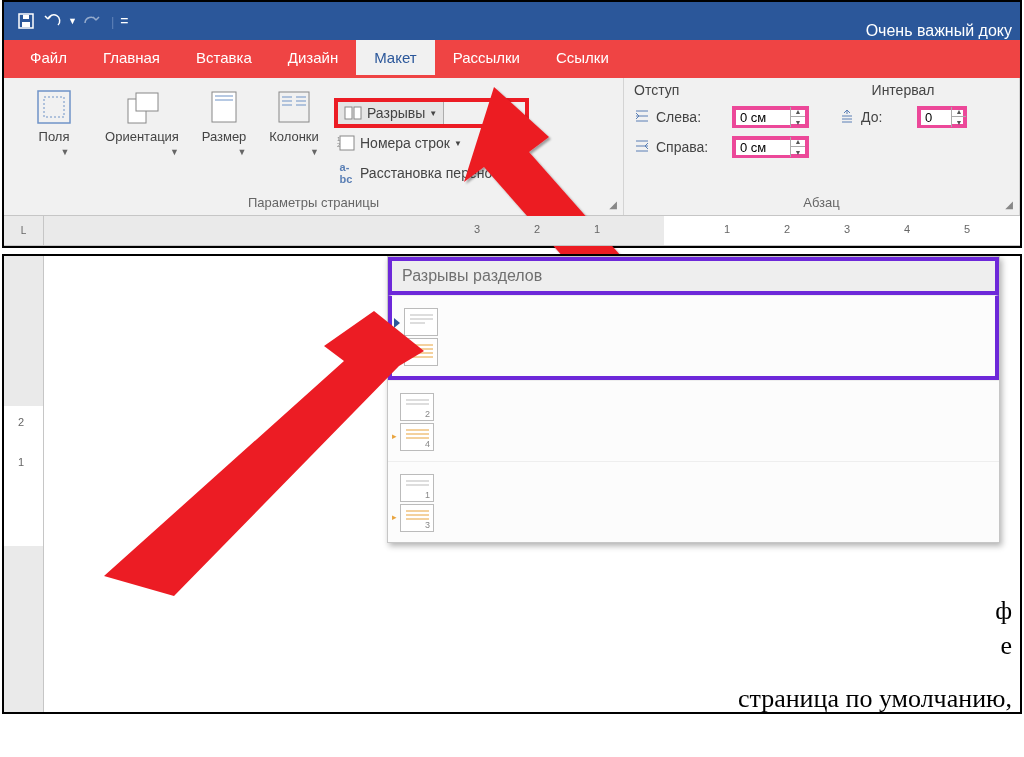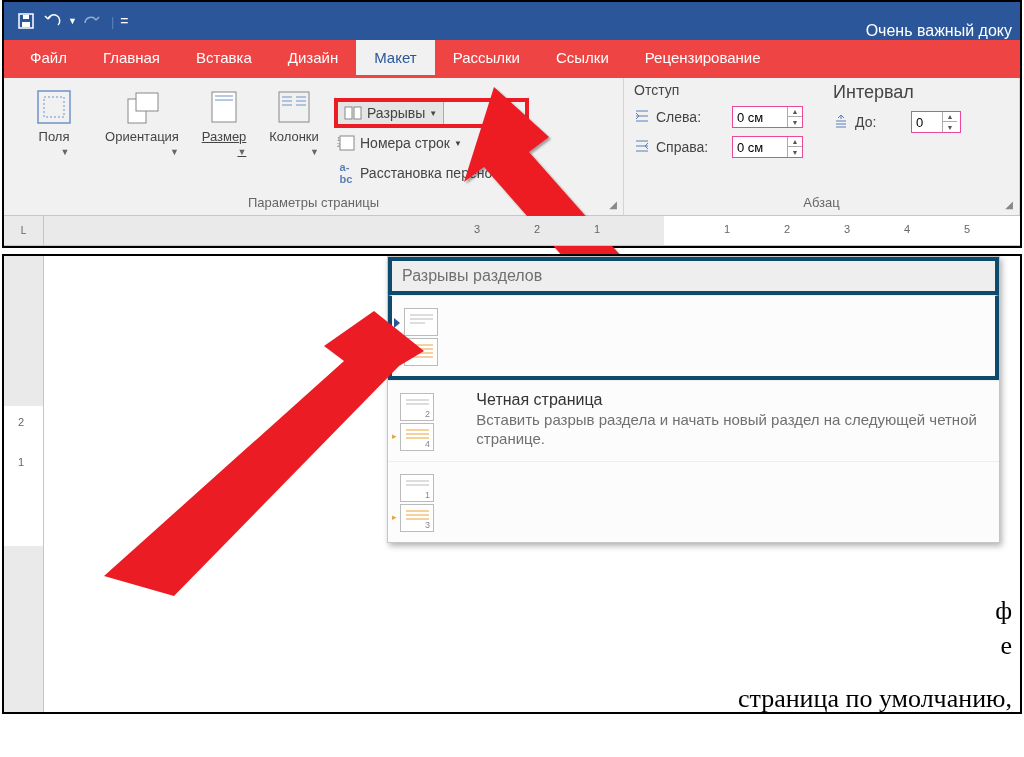--- a/index.html
+++ b/index.html
@@ -28,30 +28,30 @@
   .big-btn .blabel { text-align: right; line-height: 1.1; }
   .big-btn .dd { font-size: 9px; color: #666; }
   .group-caption { text-align: center; color: #666; font-size: 13px; margin-top: auto; padding-bottom: 3px; position:relative;}
   .group-caption .lnch { position:absolute; right:-4px; bottom:3px; font-size:10px; color:#888;}
   
   .small-row { display: flex; align-items: center; height: 26px; font-size: 14px; color: #444; gap: 4px; }
   .small-row .sicon { width: 20px; height: 20px; display:flex; align-items:center; justify-content:center; }
   
   .breaks-btn { border: 1px solid #adadad; background: #e5e5e5; padding: 2px 6px; display: flex; align-items: center; gap: 4px; }
   .ind-row { display:flex; align-items:center; gap:6px; font-size:14px; color:#444; height:30px;}
-  .spin { display:flex; align-items:center; border:1px solid #ec4899; background:#fff; height:22px;}
+  .spin { display:flex; align-items:center; border:4px solid #ec4899; background:#fff; height:22px;}
   .spin input { border:none; width:54px; padding:0 4px; font-size:13px; outline:none;}
   .spin .arrows { display:flex; flex-direction:column; border-left:1px solid #ababab;}
   .spin .arrows span{ width:14px; height:10px; display:flex; align-items:center; justify-content:center; font-size:7px; color:#555; border-bottom:1px solid #ababab;}
   .spin .arrows span:last-child{border-bottom:none;}
   .ind-label { width:70px;}
   
   
   .hl { outline: 4px solid #EC1C24; outline-offset: -2px; }
-  .hl2 { border: 4px solid #0c4a6e; }
+  .hl2 { border: 4px solid #6d28d9; }
   
   
   .arrow-svg { position: absolute; pointer-events: none; }
   
   
   .ruler-row { background:#fff; height:30px; display:flex;}
   .ruler-corner{ width:40px; background:#EAEAEA; border-right:1px solid #c6c6c6; border-bottom:1px solid #c6c6c6; display:flex; align-items:center; justify-content:center; font-size:10px; color:#666;}
   .h-ruler{ flex:1; background:#fff; border-bottom:1px solid #c6c6c6; position:relative; font-size:11px; color:#666; overflow:hidden;}
   .h-ruler .num{ position:absolute; top:7px;}
   .h-ruler .shade{position:absolute; top:0; bottom:0; background:#EAEAEA;}
@@ -107,21 +107,20 @@
   </div>
 
   <div class="tabs">
     <div class="tab">Файл</div>
     <div class="tab">Главная</div>
     <div class="tab">Вставка</div>
     <div class="tab">Дизайн</div>
     <div class="tab active">Макет</div>
     <div class="tab">Рассылки</div>
     <div class="tab">Ссылки</div>
-    <div class="tab">Рецензирование</div>
   </div>
 
   <div class="ribbon" style="position:relative;">
 
     <div class="group" style="width:620px;">
       <div class="group-row">
         <div class="big-btn">
           <div class="bicon">
             <svg width="36" height="36" viewBox="0 0 36 36">
                 <rect x="2" y="2" width="32" height="32" fill="none" stroke="#6f93c7" stroke-width="1.5"></rect>
@@ -132,21 +131,21 @@
         </div>
         <div class="big-btn" style="width:96px;">
           <div class="bicon">
             <svg width="36" height="36" viewBox="0 0 36 36">
                 <rect x="4" y="10" width="18" height="24" fill="#fff" stroke="#888"></rect>
                 <rect x="12" y="4" width="22" height="18" fill="#fff" stroke="#888"></rect>
               </svg>
           </div>
           <div class="blabel"><span>Ориентация</span><br><span class="dd">▼</span></div>
         </div>
-        <div class="big-btn" style="width:68px;text-decoration:underline;">
+        <div class="big-btn" style="width:68px;">
           <div class="bicon">
             <svg width="30" height="36" viewBox="0 0 30 36">
                 <rect x="3" y="3" width="24" height="30" fill="#fff" stroke="#888"></rect>
                 <path d="M6 7 H24 M6 11 H24" stroke="#6f93c7"></path>
               </svg>
           </div>
           <div class="blabel"><span>Размер</span><br><span class="dd">▼</span></div>
         </div>
         <div class="big-btn" style="width:72px;">
           <div class="bicon">
@@ -225,21 +224,21 @@
             <div class="spin">
                 <input value="0 см" style="">
                 <div class="arrows">
                   <span>▲</span>
                   <span>▼</span>
                 </div>
               </div>
           </div>
         </div>
         <div>
-          <div style="font-size:18px; color:#444; margin-bottom:4px;">Интервал</div>
+          <div style="font-size:14px; color:#444; margin-bottom:4px;text-align:center;">Интервал</div>
           <div class="ind-row">
             <span class="sicon"><svg width="16" height="14">
                   <path d="M3 13H13M3 10H13M3 7H13M8 1L5 4M8 1L11 4M8 1V5" stroke="#5a7fb5" fill="none"></path>
                 </svg></span>
             <span style="width:50px;">До:</span>
             <div class="spin" style="width:50px;">
                 <input style="width: 30px;" value="0">
                 <div class="arrows">
                   <span>▲</span>
                   <span>▼</span>
@@ -321,24 +320,20 @@
           <div class="th" style="position:relative;"><svg width="34" height="28">
                 <line x1="5" y1="6" x2="28" y2="6" stroke="#bbb"></line>
                 <line x1="5" y1="10" x2="28" y2="10" stroke="#bbb"></line>
               </svg><span style="position:absolute;right:3px;bottom:1px;font-size:9px;color:#888;">2</span></div>
           <div class="th" style="position:relative;"><svg width="34" height="28">
                 <line x1="5" y1="6" x2="28" y2="6" stroke="#e8a33d"></line>
                 <line x1="5" y1="10" x2="28" y2="10" stroke="#e8a33d"></line>
                 <line x1="5" y1="14" x2="28" y2="14" stroke="#e8a33d"></line>
               </svg><span style="position:absolute;left:-9px;top:7px;font-size:9px;color:#e8a33d;">▸</span><span style="position:absolute;right:3px;bottom:1px;font-size:9px;color:#888;">4</span></div>
         </div>
-        <div class="txt">
-          <div class="t1">Четная страница</div>
-          <div class="t2">Вставить разрыв раздела и начать новый раздел на следующей четной странице.</div>
-        </div>
       </div>
 
       <div class="dd-item">
         <div class="thumbs">
           <div class="th" style="position:relative;"><svg width="34" height="28">
                 <line x1="5" y1="6" x2="28" y2="6" stroke="#bbb"></line>
                 <line x1="5" y1="10" x2="28" y2="10" stroke="#bbb"></line>
               </svg><span style="position:absolute;right:3px;bottom:1px;font-size:9px;color:#888;">1</span></div>
           <div class="th" style="position:relative;"><svg width="34" height="28">
                 <line x1="5" y1="6" x2="28" y2="6" stroke="#e8a33d"></line>

